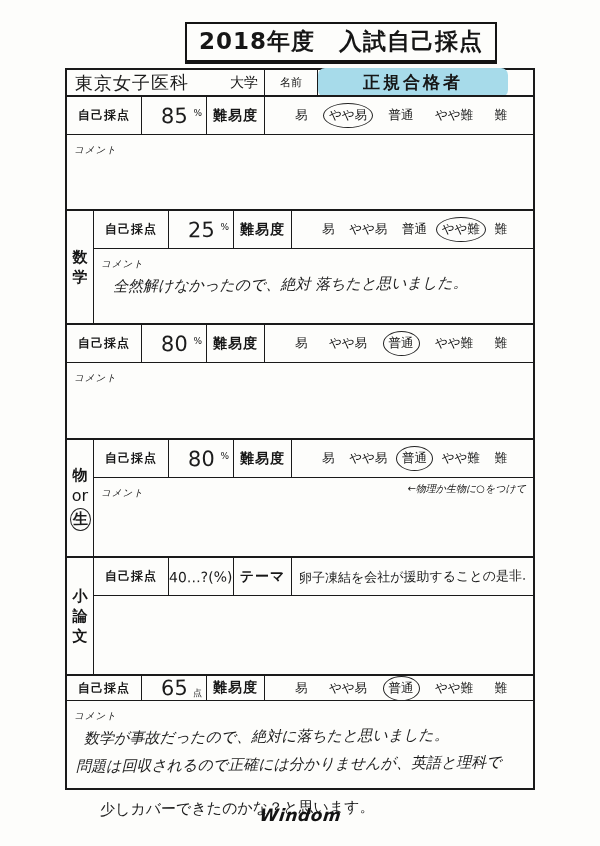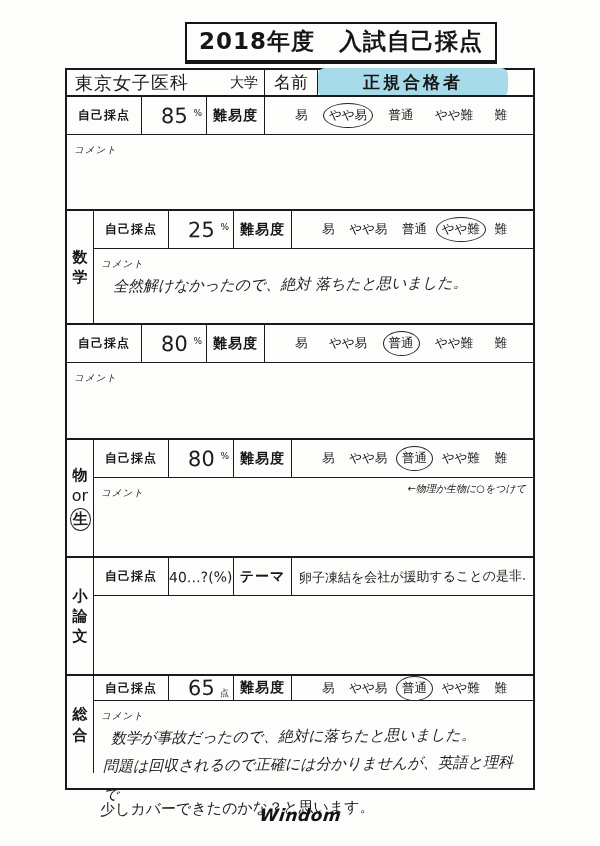--- a/index.html
+++ b/index.html
@@ -43,21 +43,21 @@
   .cell-univ {
     width:198px; border-right:1.6px solid #1a1a1a;
     display:flex; align-items:center; justify-content:space-between;
     padding:0 6px 0 8px;
   }
   .univ-name { font-size:18px; letter-spacing:1px; }
   .univ-suffix { font-size:14px; }
   .cell-namelabel {
     width:53px; border-right:1.6px solid #1a1a1a;
     display:flex; align-items:center; justify-content:center;
-    font-size:17px;
+    font-size:11px;
   }
   .cell-badge { flex:1; display:flex; align-items:center; justify-content:flex-start; }
   .badge {
     width:190px; height:29px;
     background:#a7dbea;
     border-radius:7px;
     display:flex; align-items:center; justify-content:center;
     font-size:17px; font-weight:bold; letter-spacing:3px;
   }
   
@@ -254,23 +254,20 @@
           <div class="cell c-score">
             <span class="hw" style="font-size:14px">40…?(%)</span>
           </div>
           <div class="cell c-difflabel">テーマ</div>
           <div class="cell c-theme hw">卵子凍結を会社が援助することの是非.</div>
         </div>
       </div>
     </div>
 
     <div class="trow" style="height:99px">
-      <div class="subject-col">
-        <span class="vtext">総合</span>
-      </div>
       <div class="row-main">
         <div class="score-row">
           <div class="cell c-selfscore">自己採点</div>
           <div class="cell c-score">
             <span class="score-val hw">65</span>
             <span class="score-unit">点</span>
           </div>
           <div class="cell c-difflabel">難易度</div>
           <div class="cell c-options">
             <span class="opt">易</span>

